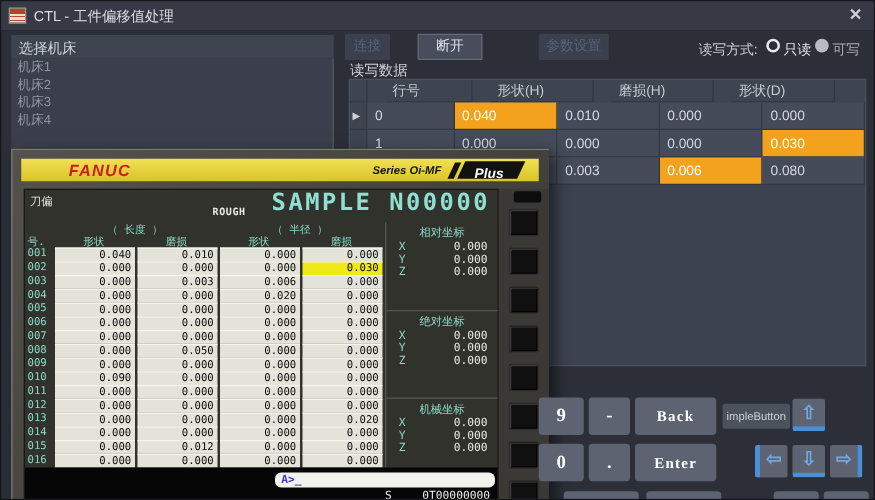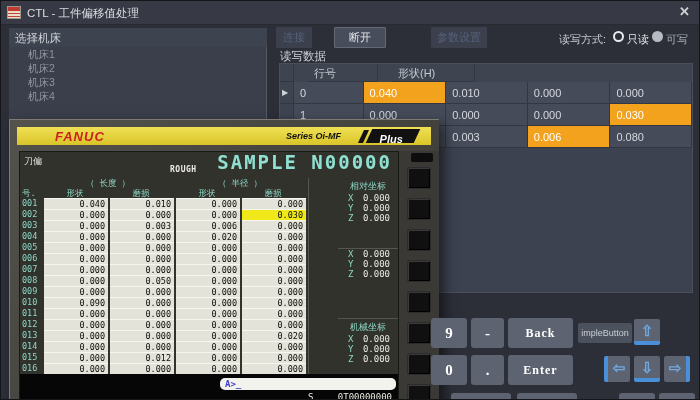--- a/index.html
+++ b/index.html
@@ -13,21 +13,21 @@
   .appicon { position:absolute; left:6px; top:5px; width:14px; height:13px; border:1px solid #9a9a92;
              background:linear-gradient(#c03a30 0 4px,#e9e0c6 4px 6px,#c0443a 6px 7px,#e9e0c6 7px 9px,#c0443a 9px 10px,#e9e0c6 10px 100%); }
   .wtitle { position:absolute; left:26px; top:5px; font-size:11.5px; color:#dcdee2; }
   .closex { position:absolute; right:11px; top:3px; font-size:13px; font-weight:bold; color:#cdd0d5; cursor:pointer; }
 
   
   .mpanel-h { position:absolute; left:8px; top:27px; width:258px; height:19px; background:#3e4350;
               color:#ced2d8; font-size:11.5px; padding:3px 0 0 6px; }
   .mlist { position:absolute; left:8px; top:46px; width:258px; height:246px; background:#3a3f4b;
            border-right:1px solid #555a65; }
-  .mitem { font-size:10.5px; color:#8f95a0; padding:1px 0 1px 5px; height:14px; line-height:13px;margin-left:14px; }
+  .mitem { font-size:10.5px; color:#8f95a0; padding:1px 0 1px 5px; height:14px; line-height:13px; }
 
   
   .tbtn { position:absolute; top:26px; height:21px; font-size:11px; text-align:center; border-radius:1px; }
   .tbtn.dis { background:#3b404c; color:#55627c; line-height:21px; }
   .tbtn.en  { background:#474d5b; color:#dfe2e7; border:1px solid #636a77; line-height:19px; }
   .rwlabel { position:absolute; top:31px; font-size:11px; color:#c9cdd3; }
   .radio { position:absolute; top:30px; width:11px; height:11px; border-radius:50%; }
   .radio.sel { border:2px solid #e8eaee; background:transparent; }
   .radio.unsel { background:#b7bbc2; }
   .rtext { position:absolute; top:31px; font-size:11px; }
@@ -42,21 +42,21 @@
            border-bottom:1px solid #333742; overflow:hidden; color:#d5d8de; background:#454b59; }
   .grow.hdr .gcell { line-height:18px; background:#3e4450; color:#c5c9d0; }
   .gcell.selcol { padding-left:2px; background:#3e4450; color:#cfd3d8; font-size:8px; }
   .gcell.hl { background:#f2a21d; color:#ffffff; }
 
   
   .fanuc { position:absolute; left:8px; top:118px; width:430px; height:310px;
            background:linear-gradient(135deg,#54524d 0%,#44423d 55%,#383632 100%);
            box-shadow:5px 5px 12px rgba(0,0,0,.55), inset 1px 1px 0 #7d7b73; }
   .ybar { position:absolute; left:8px; top:8px; width:414px; height:18px;
-          background:linear-gradient(#f0e055,#d9c428); display:flex; align-items:center;gap:12px; }
+          background:linear-gradient(#f0e055,#d9c428); display:flex; align-items:center; }
   .flogo { color:#cc2020; font-weight:bold; font-style:italic; font-size:13px; letter-spacing:1px; margin-left:38px; }
   .fseries { margin-left:auto; font-size:9px; font-weight:bold; font-style:italic; color:#111; }
   .fpluswrap { margin:0 14px 0 8px; display:flex; align-items:center; }
   .fslash { width:5px; height:13px; background:#111; transform:skewX(-25deg); margin-right:3px; }
   .fplus { width:48px; height:14px; background:#111; transform:skewX(-25deg); text-align:center; }
   .fplus span { display:inline-block; transform:skewX(25deg); color:#fff; font-weight:bold; font-style:italic; font-size:11px; line-height:14px; }
 
   .screen { position:absolute; left:10px; top:32px; width:380px; height:278px; background:#32322d;
             border:1px solid #191914; font-family:"DejaVu Sans Mono", monospace; }
   .sc-title { position:absolute; left:4px; top:3px; font-size:9px; color:#e6e6e0; font-family:"Liberation Sans",sans-serif;text-align:right; }
@@ -65,21 +65,21 @@
 
   .ftable { position:absolute; left:2px; top:26px; width:284px; }
   .fghdr { display:flex; height:10px; font-size:8.5px; color:#8cd8c6; }
   .fchdr { display:flex; height:10px; font-size:8.5px; color:#8cd8c6; }
   .frow { display:flex; height:11px; }
   .fno { width:20px; font-size:8.5px; color:#8cd8c6; line-height:11px; }
   .fcell { width:64px; margin-left:2px; background:#e4e3d9; color:#0b0b0b; font-size:8.5px;
            line-height:10px; text-align:right; padding-right:3px; border-top:1px solid #f6f6f0; }
   .fcell.hl { background:#f0e818; }
 
-  .coords { position:absolute; left:288px; top:26px; width:90px; height:196px; border-left:1px solid #57564e;padding-left:29px; }
+  .coords { position:absolute; left:288px; top:26px; width:90px; height:196px; border-left:1px solid #57564e; }
   .cgroup { border-top:1px solid #57564e; }
   .cgroup:first-child { border-top:none; }
   .ctitle { text-align:center; font-size:9px; color:#8cd8c6; padding-top:2px; font-family:"Liberation Sans",sans-serif; }
   .caxis { display:flex; font-size:9px; height:10px; line-height:10px; }
   .caxis .ax { color:#8cd8c6; padding-left:10px; width:30px; }
   .caxis .av { color:#e8e8e2; flex:1; text-align:right; padding-right:8px; }
 
   .blackstrip { position:absolute; left:0; bottom:0; top:222px; width:378px; background:#060606; }
   .prompt { position:absolute; left:200px; top:4px; width:176px; height:12px; background:#f3f3ee;
             border-radius:5px; font-size:9px; color:#3c3cc8; font-weight:bold; padding:1px 0 0 5px; }
@@ -130,20 +130,22 @@
 <span class="rtext" style="left:626px;color:#e4e6ea;">只读</span>
 <span class="radio unsel" style="left:651px;"></span>
 <span class="rtext" style="left:665px;color:#aab0b8;">可写</span>
 
 <div class="gridtitle">读写数据</div>
 <div class="grid" id="grid">
     <div class="grow hdr">
       <div class="gcell selcol" style="width: 14px;"></div>
       <div class="gcell" style="width: 70px;">行号</div>
       <div class="gcell" style="width: 83px;">形状(H)</div>
+      <div class="gcell" style="width: 82px;">磨损(H)</div>
+      <div class="gcell" style="width: 83px;">形状(D)</div>
     </div>
     <div class="grow">
       <div class="gcell selcol" style="width: 14px;">▶</div>
       <div class="gcell" style="width: 70px;">0</div>
       <div class="gcell hl" style="width: 83px;">0.040</div>
       <div class="gcell" style="width: 82px;">0.010</div>
       <div class="gcell" style="width: 83px;">0.000</div>
       <div class="gcell" style="width: 82px;">0.000</div>
     </div>
     <div class="grow">
@@ -316,20 +318,21 @@
           <div class="caxis">
             <span class="ax">Y</span>
             <span class="av">0.000</span>
           </div>
           <div class="caxis">
             <span class="ax">Z</span>
             <span class="av">0.000</span>
           </div>
         </div>
         <div class="cgroup" style="height: 70px;">
+          <div class="ctitle">绝对坐标</div>
           <div class="caxis">
             <span class="ax">X</span>
             <span class="av">0.000</span>
           </div>
           <div class="caxis">
             <span class="ax">Y</span>
             <span class="av">0.000</span>
           </div>
           <div class="caxis">
             <span class="ax">Z</span>

